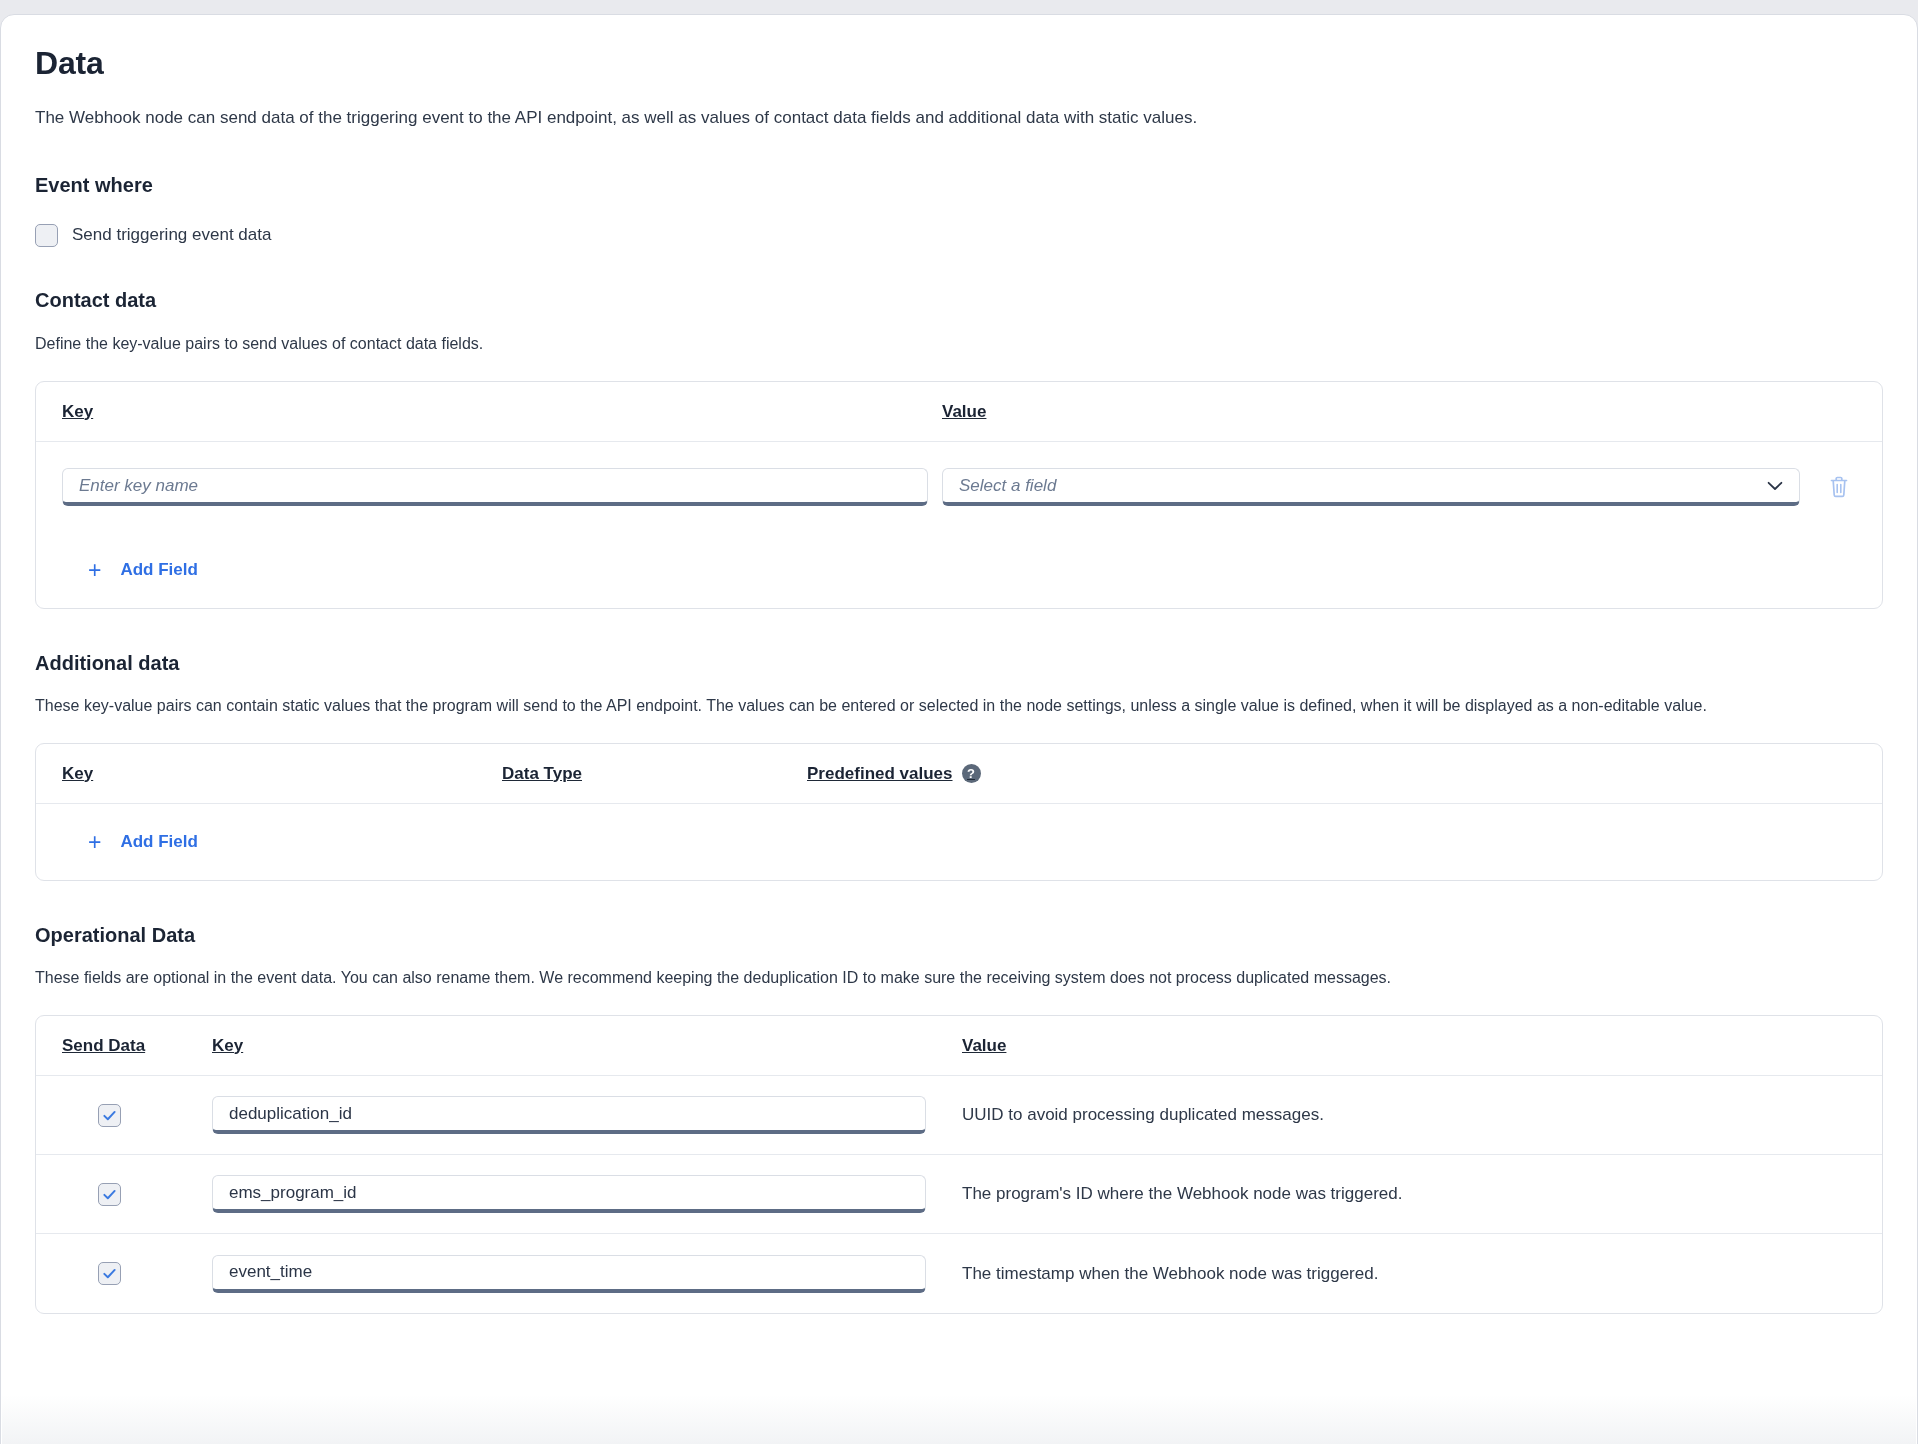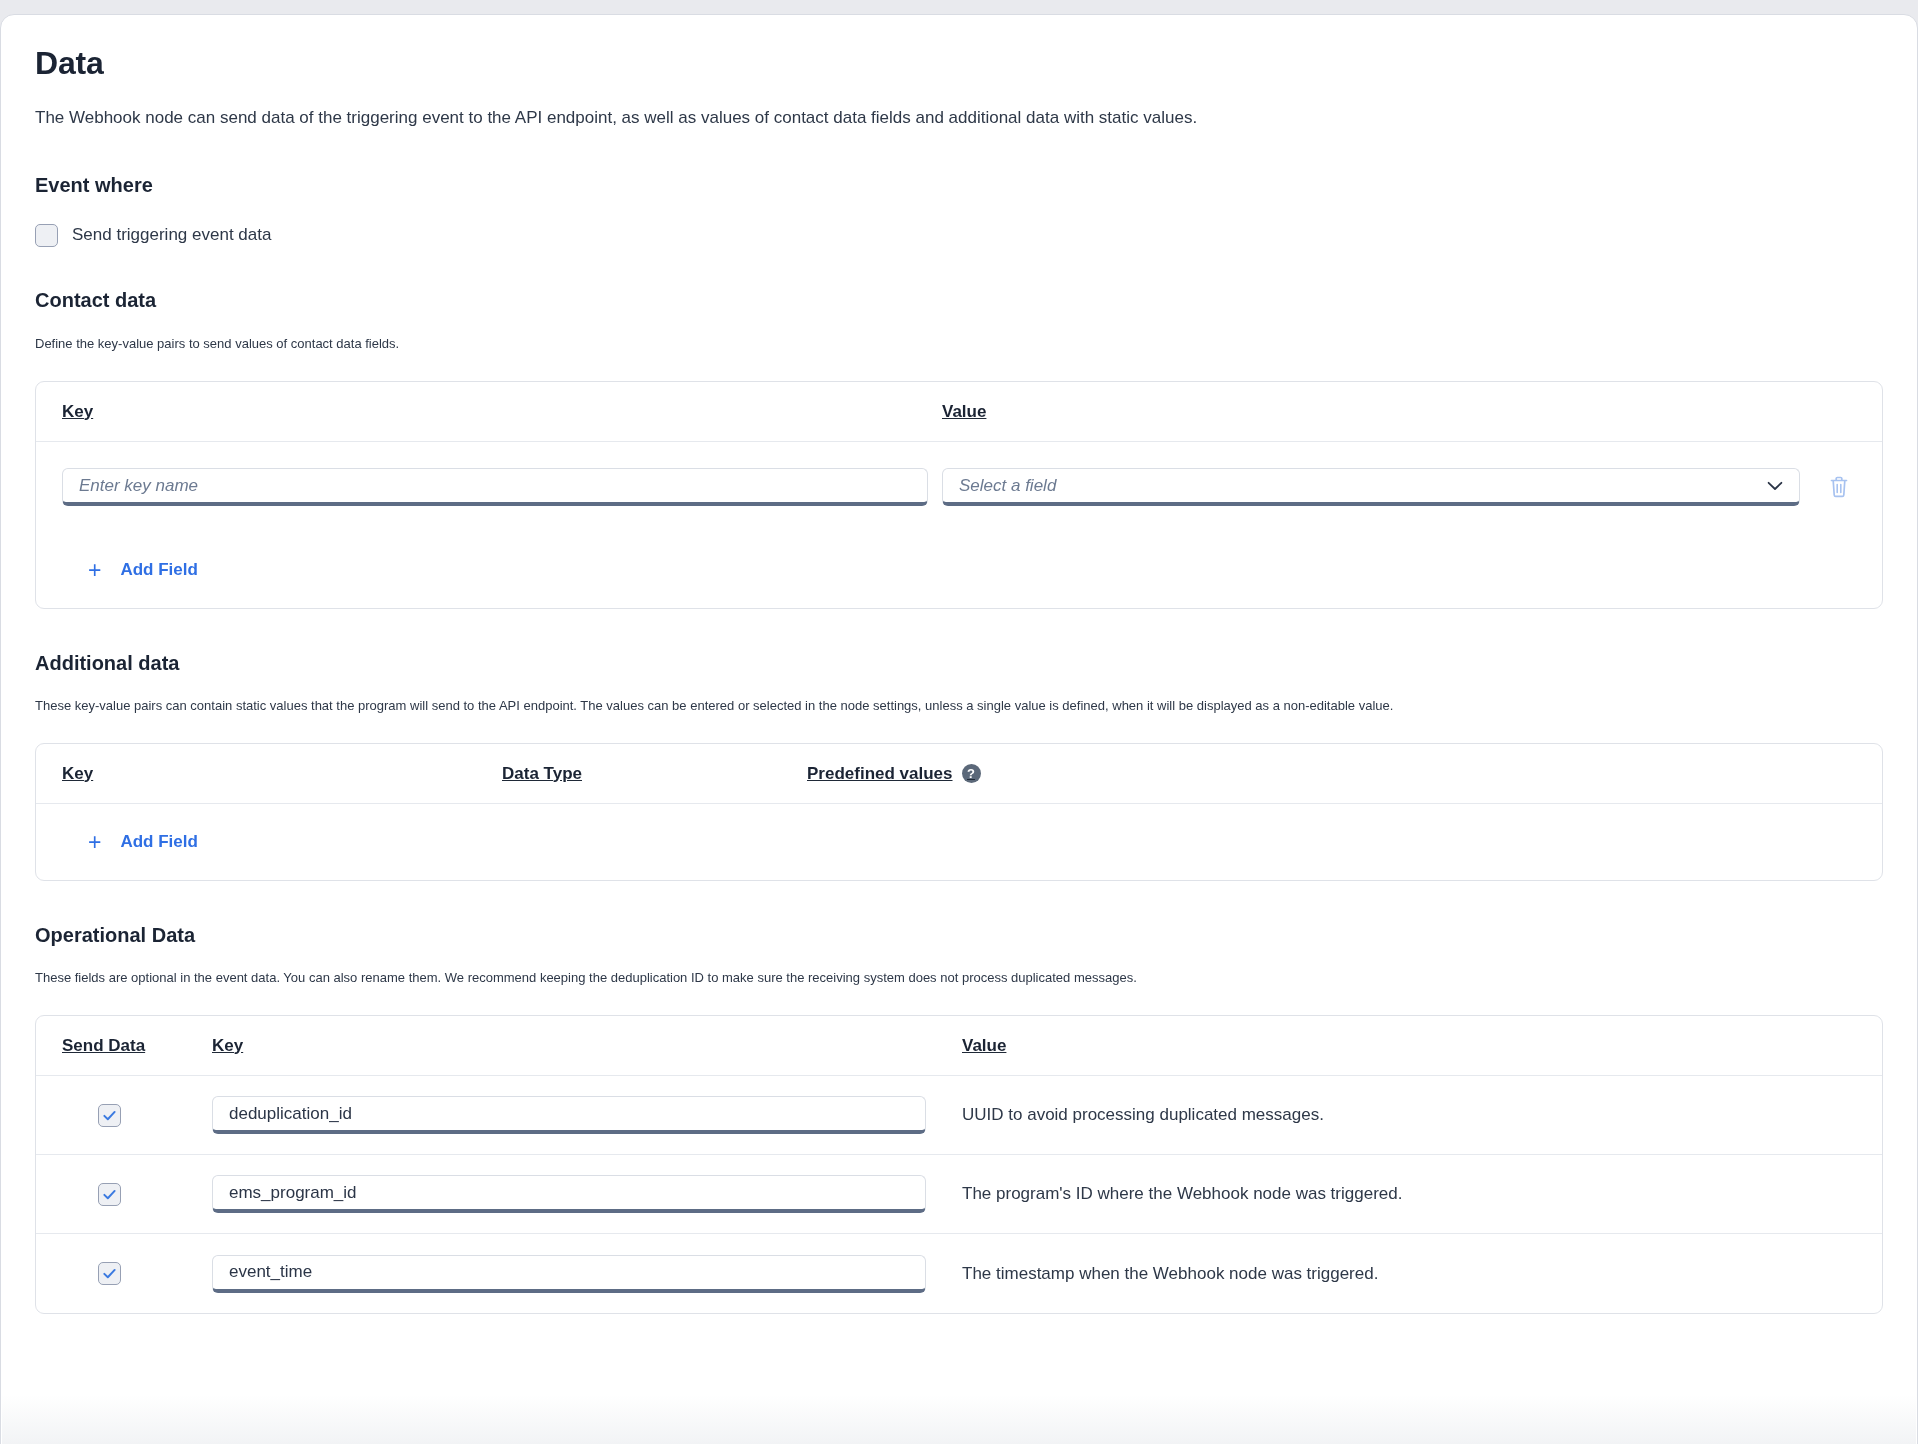--- a/index.html
+++ b/index.html
@@ -54,21 +54,21 @@
     margin: 20px 0 0 0;
   }
   .section-heading {
     font-size: 20px;
     font-weight: 700;
     color: #1b2434;
     margin: 0;
     line-height: 28px;
   }
   .section-desc {
-    font-size: 13px;
+    font-size: 16px;
     line-height: 30px;
     color: #2e3848;
     margin: 0;
   }
 
   
   .cbx {
     width: 23px;
     height: 23px;
     border: 1.5px solid #97a0b4;

